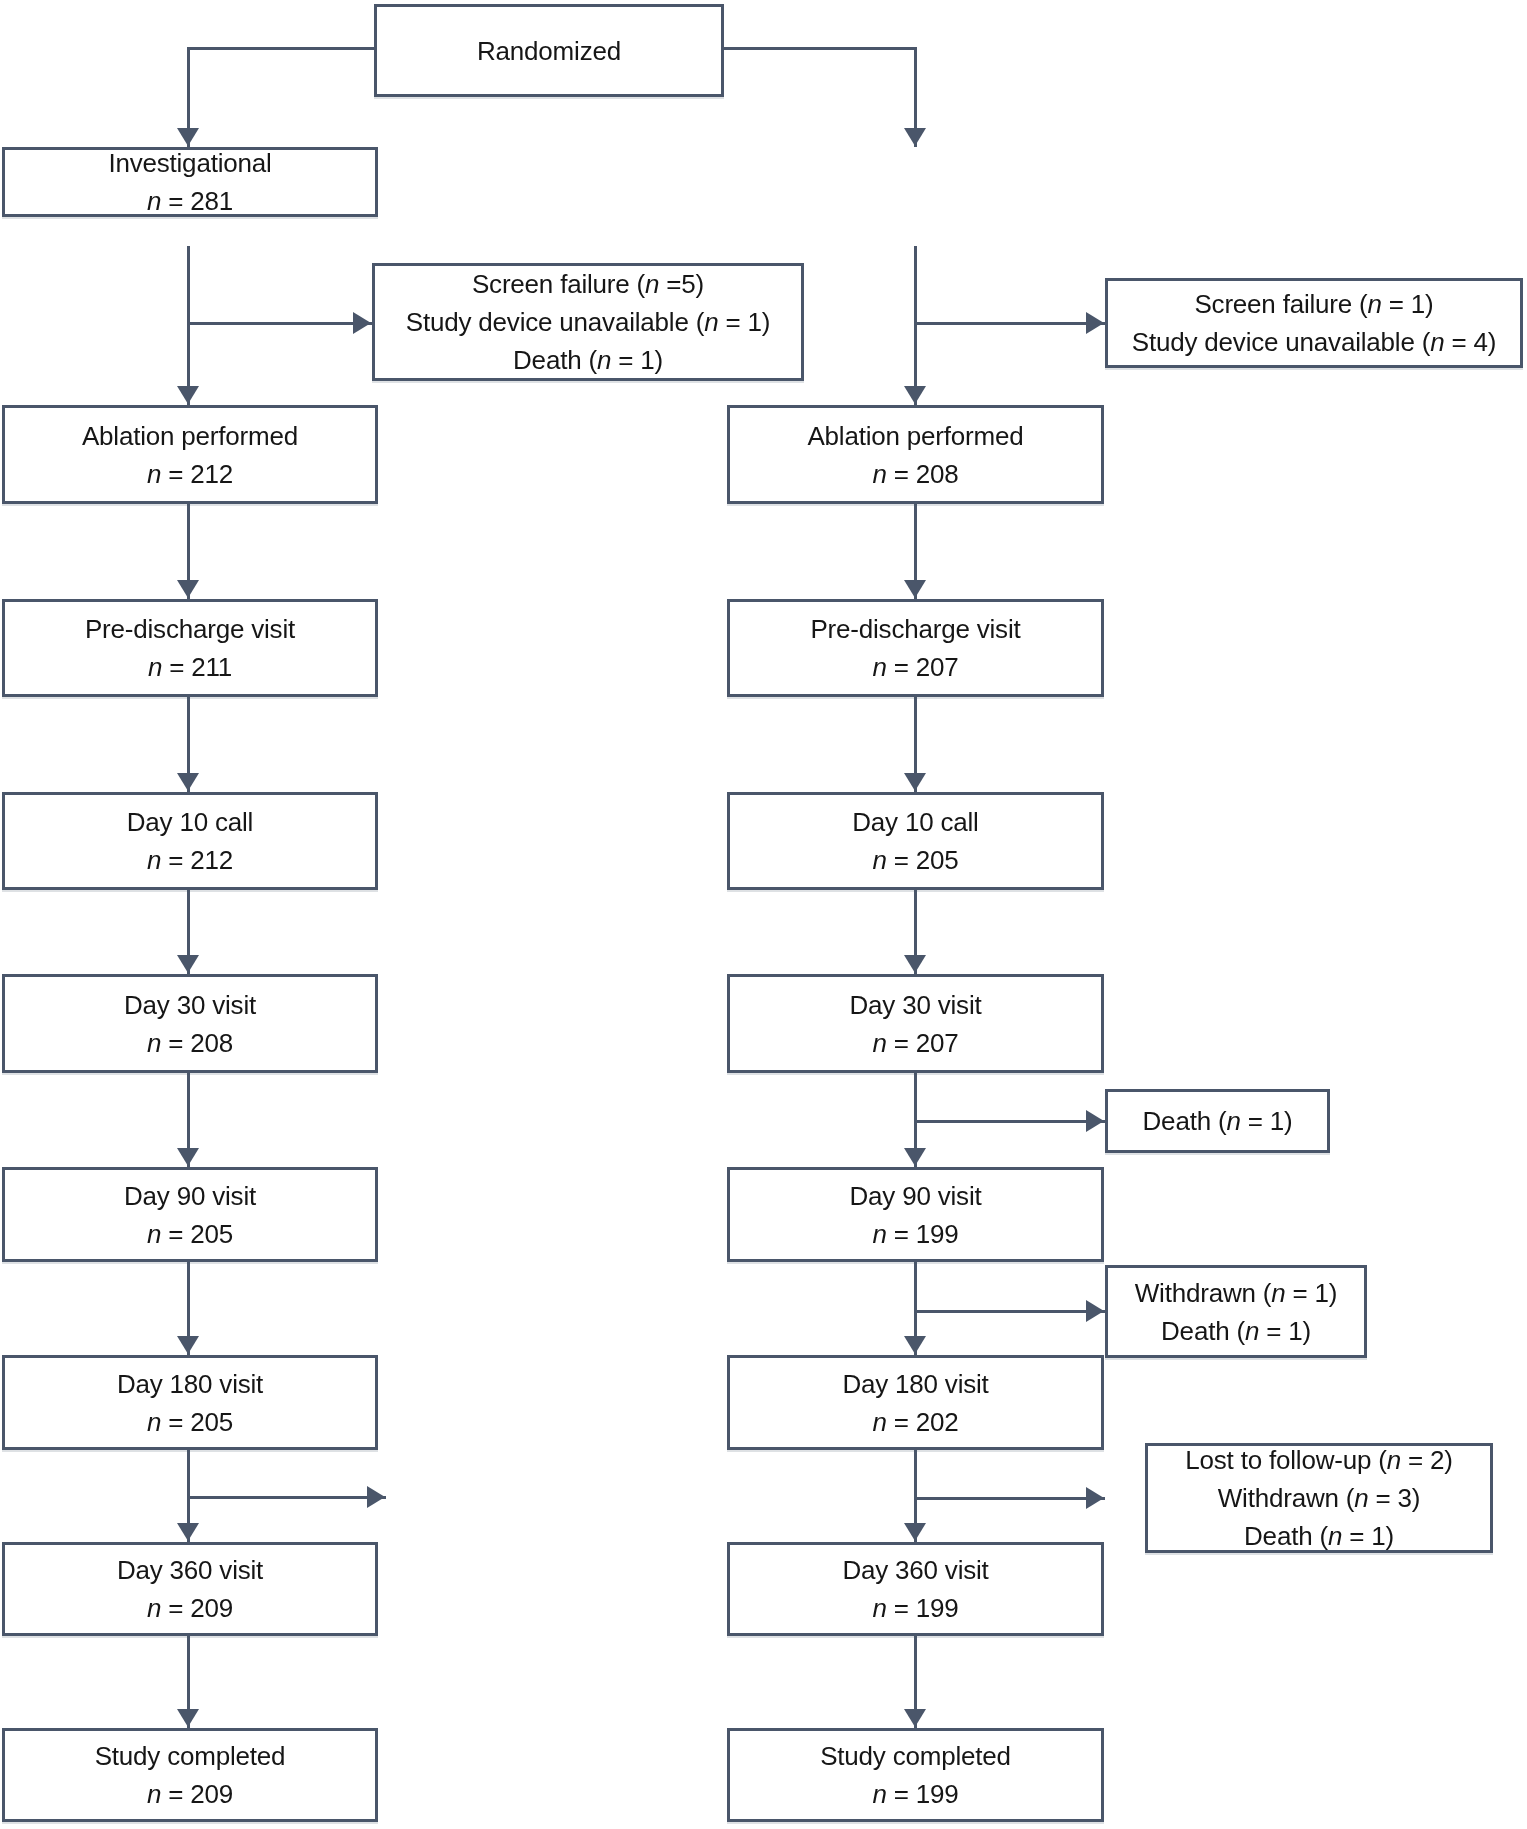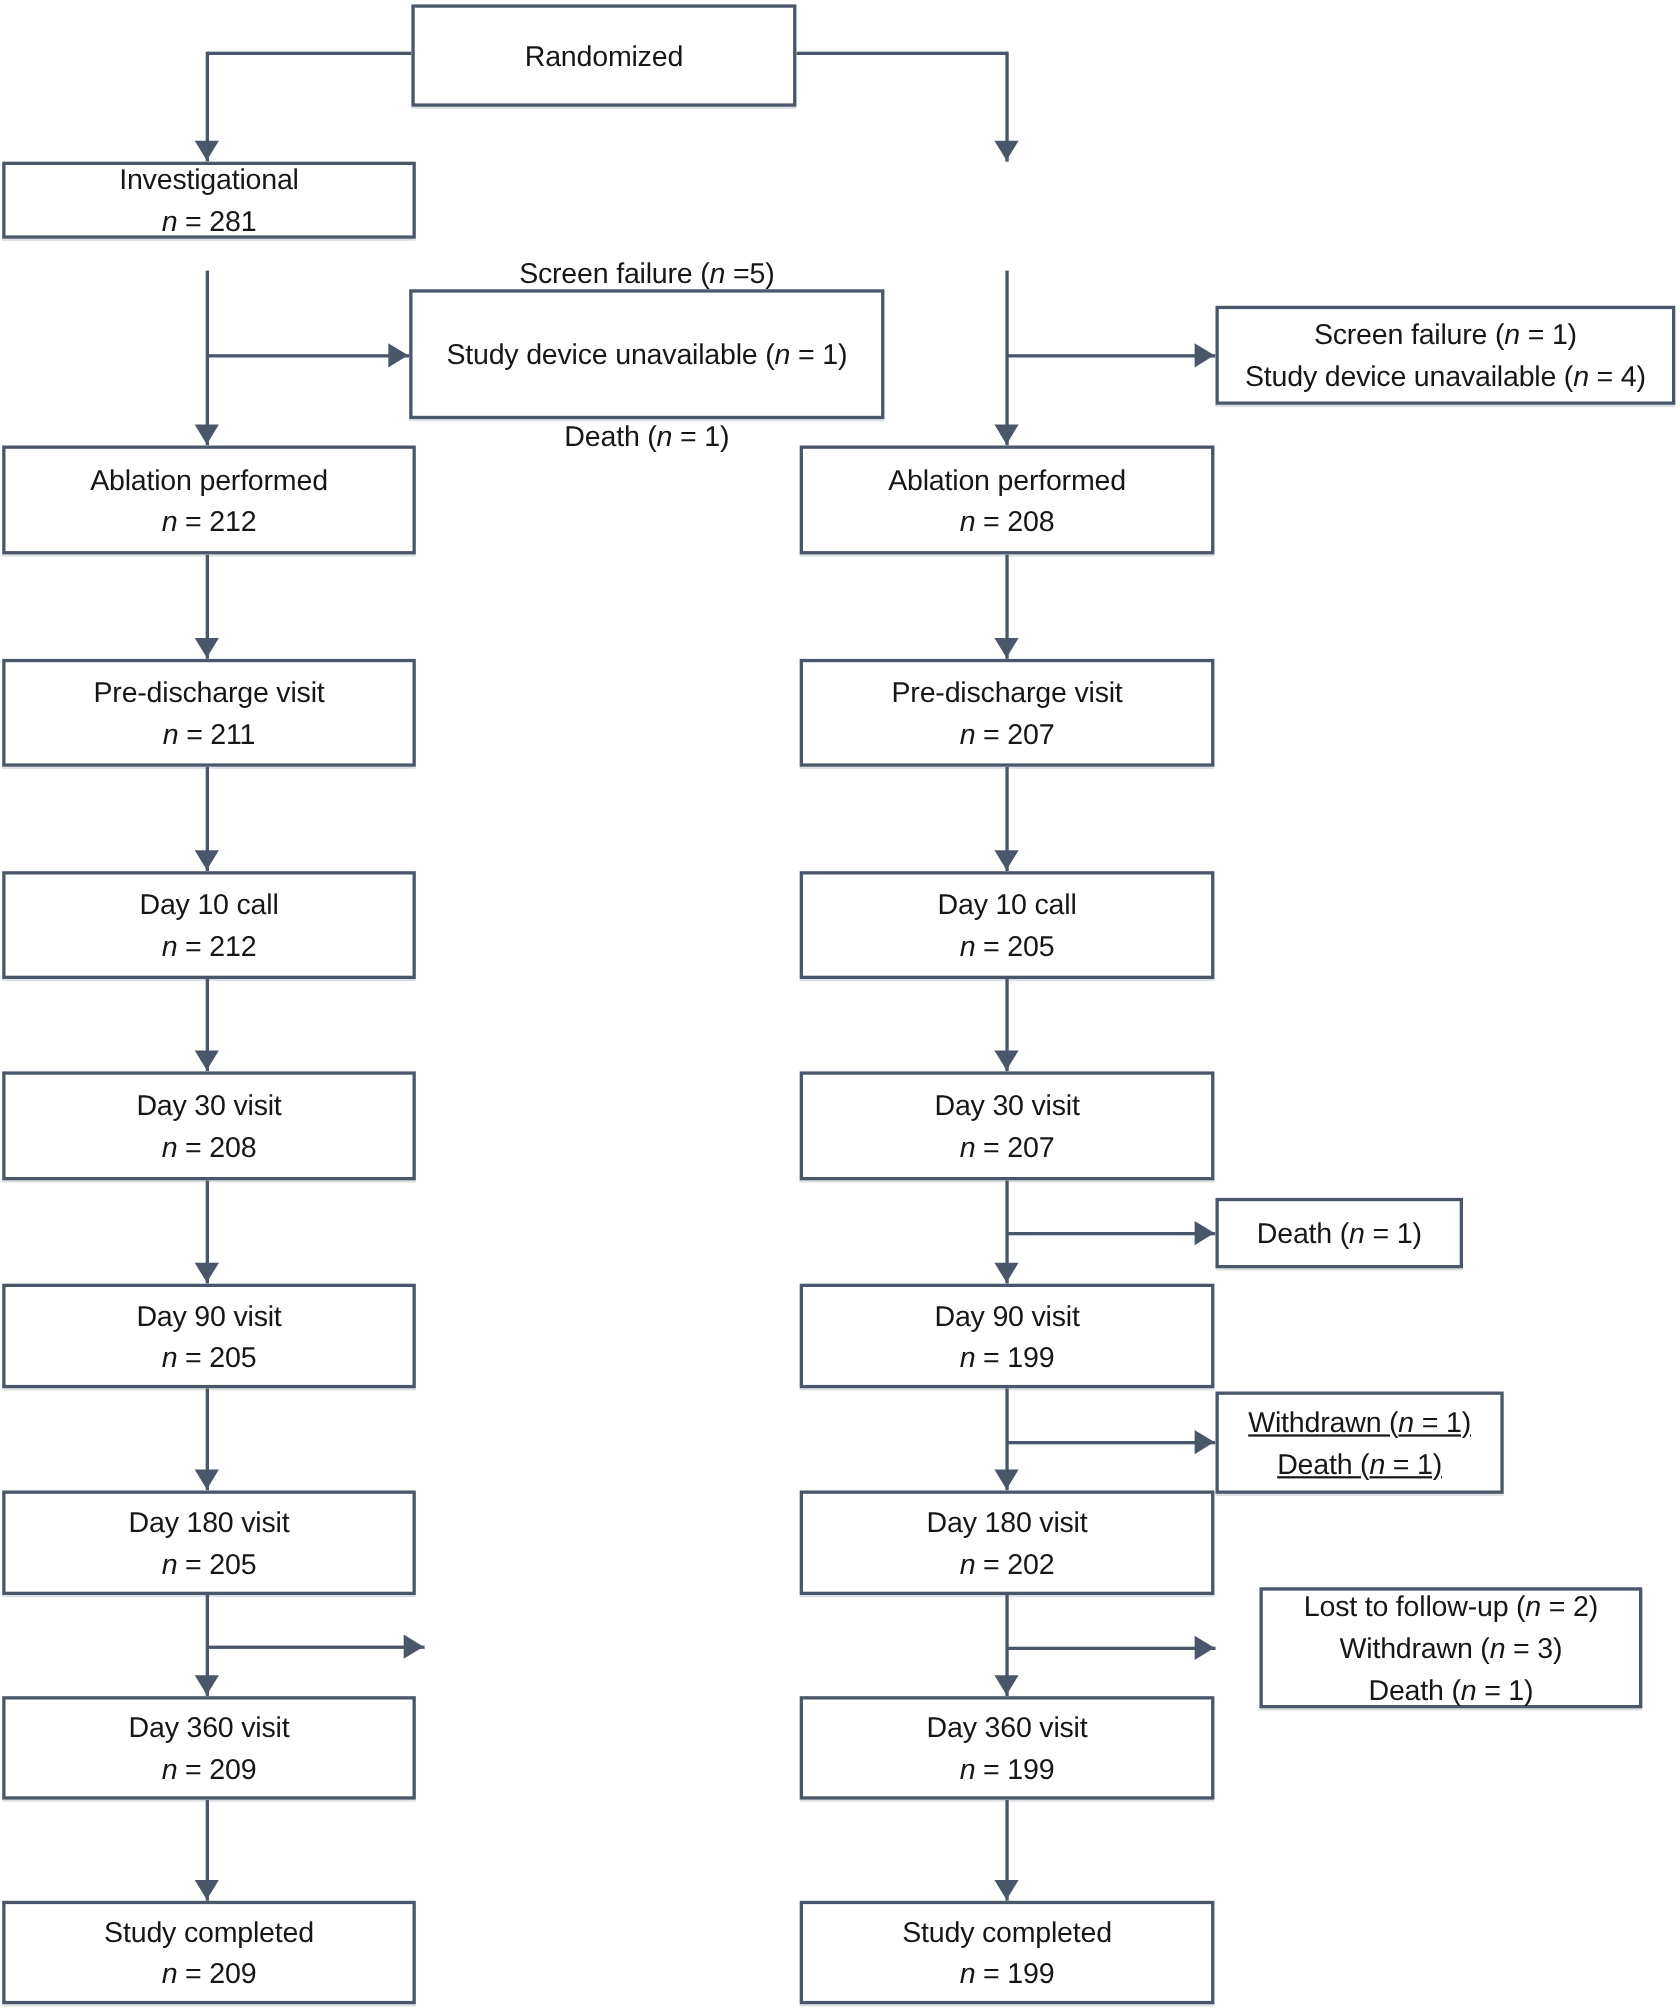--- a/index.html
+++ b/index.html
@@ -100,21 +100,21 @@
     <div class="arrow-right" style="left: 1086px; top: 1487px;"></div>
     <div class="arrow-down" style="left: 177px; top: 1709px;"></div>
     <div class="arrow-down" style="left: 904px; top: 1709px;"></div>
     <div class="node lines-2" style="left: 374px; top: 4px; width: 350px; height: 93px;">
       <div class="line"><span>Randomized</span></div>
     </div>
     <div class="node lines-2" style="left: 2px; top: 147px; width: 376px; height: 70px;">
       <div class="line"><span>Investigational</span></div>
       <div class="line"><span class="it">n</span><span> = 281</span></div>
     </div>
-    <div class="node lines-3" style="left: 372px; top: 263px; width: 432px; height: 118px; gap: 36px;">
+    <div class="node lines-3" style="left: 372px; top: 263px; width: 432px; height: 118px;">
       <div class="line"><span>Screen failure (</span><span class="it">n</span><span> =5)</span></div>
       <div class="line"><span>Study device unavailable (</span><span class="it">n</span><span> = 1)</span></div>
       <div class="line"><span>Death (</span><span class="it">n</span><span> = 1)</span></div>
     </div>
     <div class="node lines-2" style="left: 1105px; top: 278px; width: 418px; height: 90px; align-items: center;">
       <div class="line"><span>Screen failure (</span><span class="it">n</span><span> = 1)</span></div>
       <div class="line"><span>Study device unavailable (</span><span class="it">n</span><span> = 4)</span></div>
     </div>
     <div class="node lines-2" style="left: 2px; top: 405px; width: 376px; height: 99px;">
       <div class="line"><span>Ablation performed</span></div>
@@ -152,21 +152,21 @@
       <div class="line"><span>Death (</span><span class="it">n</span><span> = 1)</span></div>
     </div>
     <div class="node lines-2" style="left: 2px; top: 1167px; width: 376px; height: 95px;">
       <div class="line"><span>Day 90 visit</span></div>
       <div class="line"><span class="it">n</span><span> = 205</span></div>
     </div>
     <div class="node lines-2" style="left: 727px; top: 1167px; width: 377px; height: 95px;">
       <div class="line"><span>Day 90 visit</span></div>
       <div class="line"><span class="it">n</span><span> = 199</span></div>
     </div>
-    <div class="node lines-2" style="left: 1105px; top: 1265px; width: 262px; height: 93px; text-decoration: underline;">
+    <div class="node lines-2" style="left: 1105px; top: 1265px; width: 262px; height: 93px;">
       <div class="line"><span>Withdrawn (</span><span class="it">n</span><span> = 1)</span></div>
       <div class="line"><span>Death (</span><span class="it">n</span><span> = 1)</span></div>
     </div>
     <div class="node lines-2" style="left: 2px; top: 1355px; width: 376px; height: 95px;">
       <div class="line"><span>Day 180 visit</span></div>
       <div class="line"><span class="it">n</span><span> = 205</span></div>
     </div>
     <div class="node lines-2" style="left: 727px; top: 1355px; width: 377px; height: 95px;">
       <div class="line"><span>Day 180 visit</span></div>
       <div class="line"><span class="it">n</span><span> = 202</span></div>

